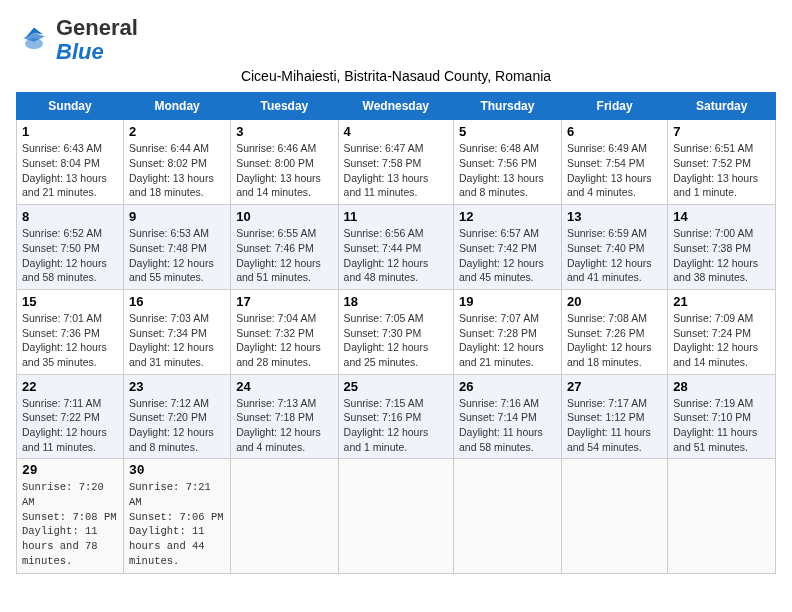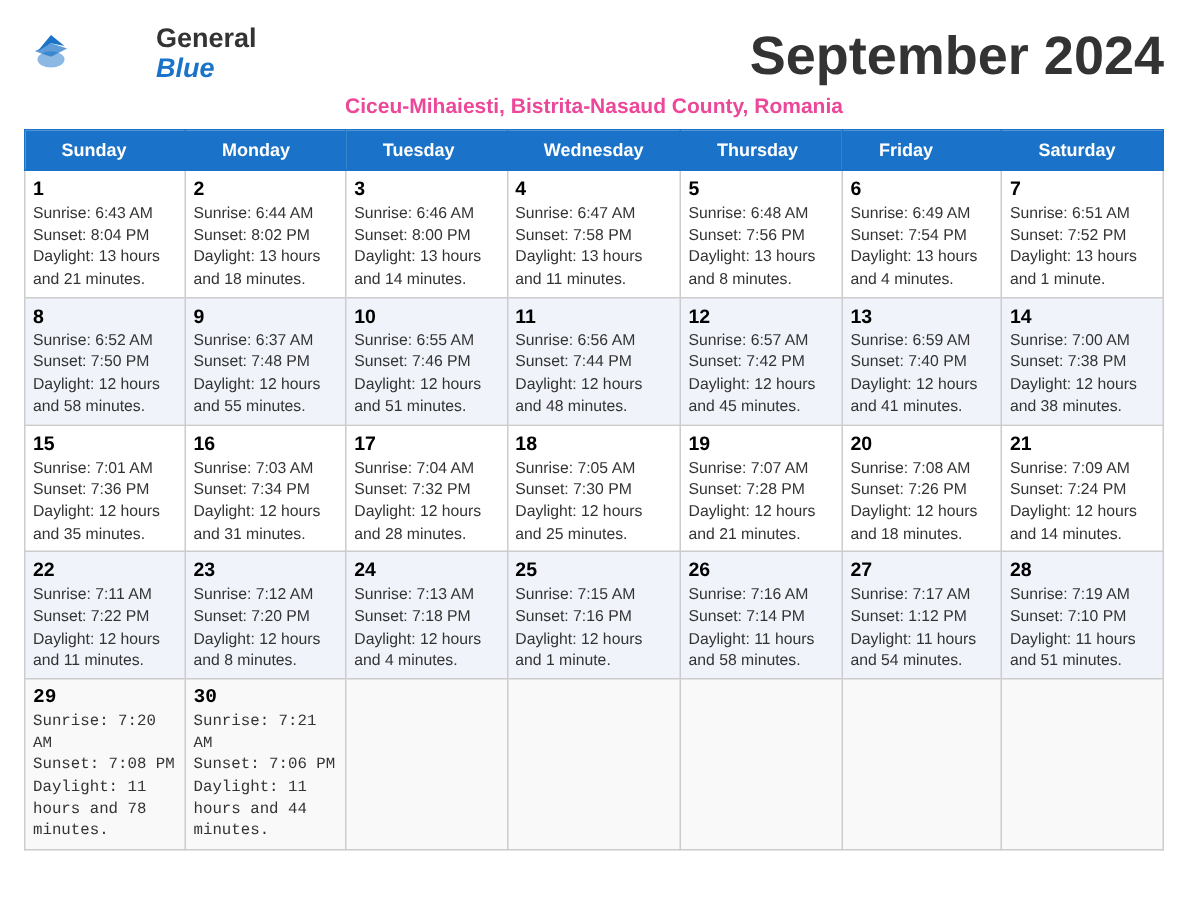--- a/index.html
+++ b/index.html
@@ -15,54 +15,52 @@
       align-items: flex-start;
       justify-content: space-between;
       margin-bottom: 4px;
     }
     .logo {
       display: flex;
       align-items: center;
       gap: 4px;
     }
     .logo-text {
-      font-size: 18px;
+      font-size: 22px;
       font-weight: bold;
       color: #333;
       line-height: 1.1;
-      margin-left: 48px;
     }
     .logo-bird {
       width: 36px;
       height: 36px;
     }
     .title-area {
       text-align: right;
     }
     .month-title {
       font-size: 36px;
       font-weight: bold;
       color: #333;
     }
     .location-title {
       font-size: 14px;
-      color: #ec4899;
+      color: #000000;
       text-align: center;
       margin-bottom: 8px;
-      font-weight: bold;
     }
     .calendar-table {
       width: 100%;
       border-collapse: collapse;
       font-size: 11px;
     }
     .calendar-table th {
       background: #1a73c8;
       color: #fff;
-      text-align: left;
+      text-align: center;
       padding: 6px 24px;
       font-size: 12px;
       font-weight: bold;
       border: 1px solid #1a73c8;
     }
     .calendar-table td {
       border: 1px solid #ccc;
       vertical-align: top;
       padding: 4px 5px;
       width: 14.28%;
@@ -99,23 +97,20 @@
     <svg class="logo-bird" viewBox="0 0 40 40">
       <polygon points="20,6 30,14 20,12 10,18" fill="#1a73c8"></polygon>
       <polygon points="20,12 32,16 20,22 8,18" fill="#1a73c8" opacity="0.7"></polygon>
       <ellipse cx="20" cy="24" rx="10" ry="6" fill="#1a73c8" opacity="0.5"></ellipse>
     </svg>
     <div class="logo-text">
       <div>General</div>
       <div style="color:#1a73c8;font-style:italic;">Blue</div>
     </div>
   </div>
-  <div class="title-area">
-    <div class="month-title">September 2024</div>
-  </div>
 </div>
 
 <div class="location-title">Ciceu-Mihaiesti, Bistrita-Nasaud County, Romania</div>
 
 <table class="calendar-table">
   <thead>
     <tr id="header-row">
         <th>Sunday</th>
         <th>Monday</th>
         <th>Tuesday</th>
@@ -172,21 +167,21 @@
       </tr>
       <tr>
         <td>
           <span class="day-num">8</span>
           <div class="cell-text">Sunrise: 6:52 AM</div>
           <div class="cell-text">Sunset: 7:50 PM</div>
           <div class="cell-text">Daylight: 12 hours and 58 minutes.</div>
         </td>
         <td>
           <span class="day-num">9</span>
-          <div class="cell-text">Sunrise: 6:37 AM</div>
+          <div class="cell-text">Sunrise: 6:53 AM</div>
           <div class="cell-text">Sunset: 7:48 PM</div>
           <div class="cell-text">Daylight: 12 hours and 55 minutes.</div>
         </td>
         <td>
           <span class="day-num">10</span>
           <div class="cell-text">Sunrise: 6:55 AM</div>
           <div class="cell-text">Sunset: 7:46 PM</div>
           <div class="cell-text">Daylight: 12 hours and 51 minutes.</div>
         </td>
         <td>

